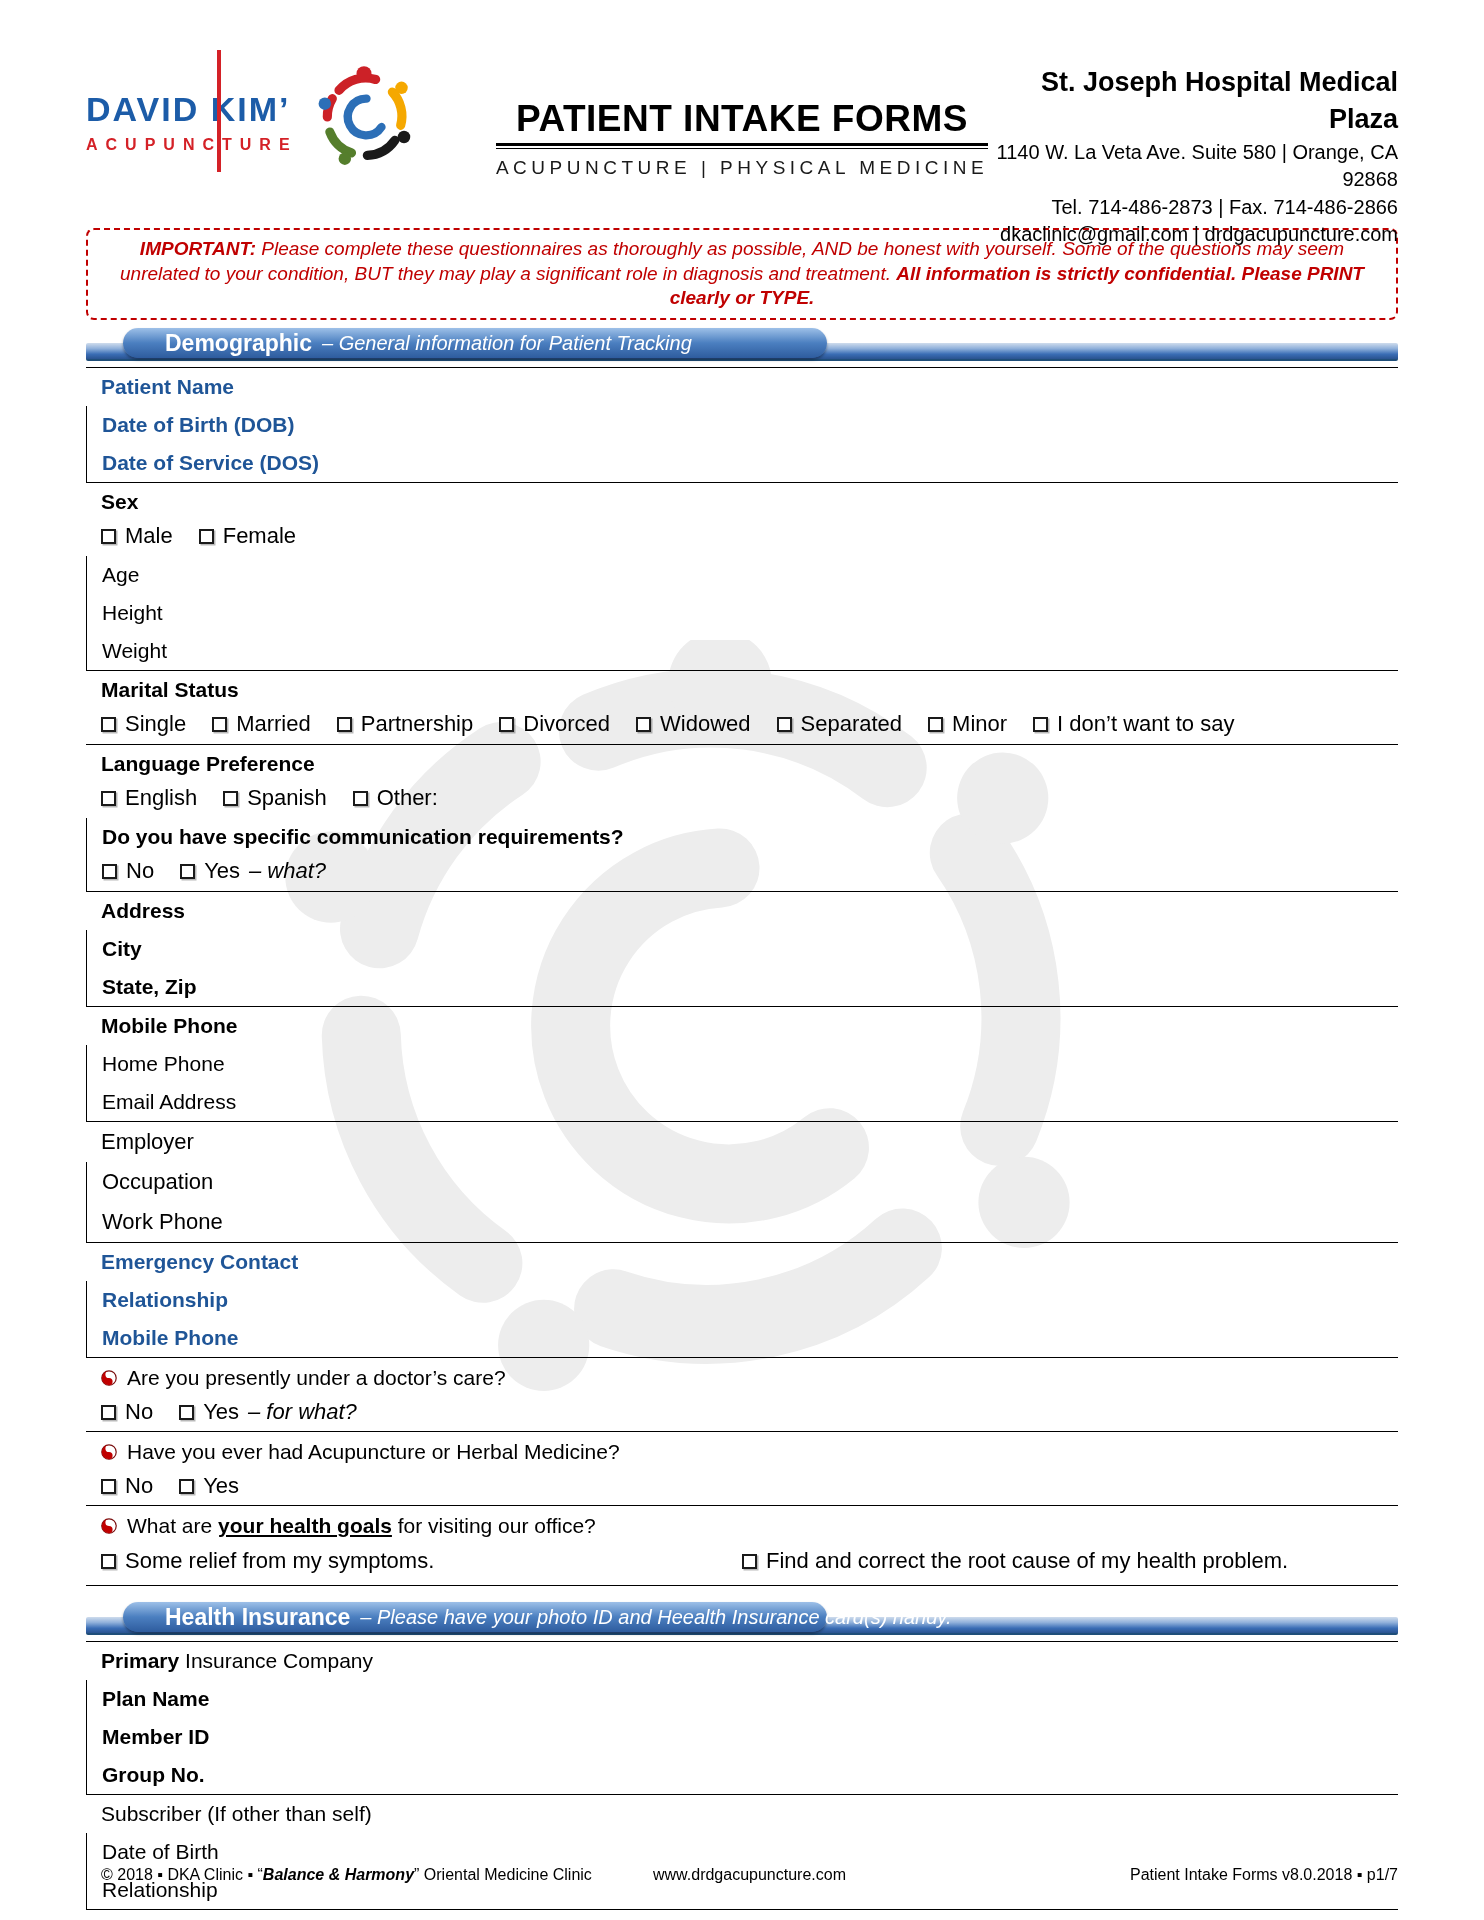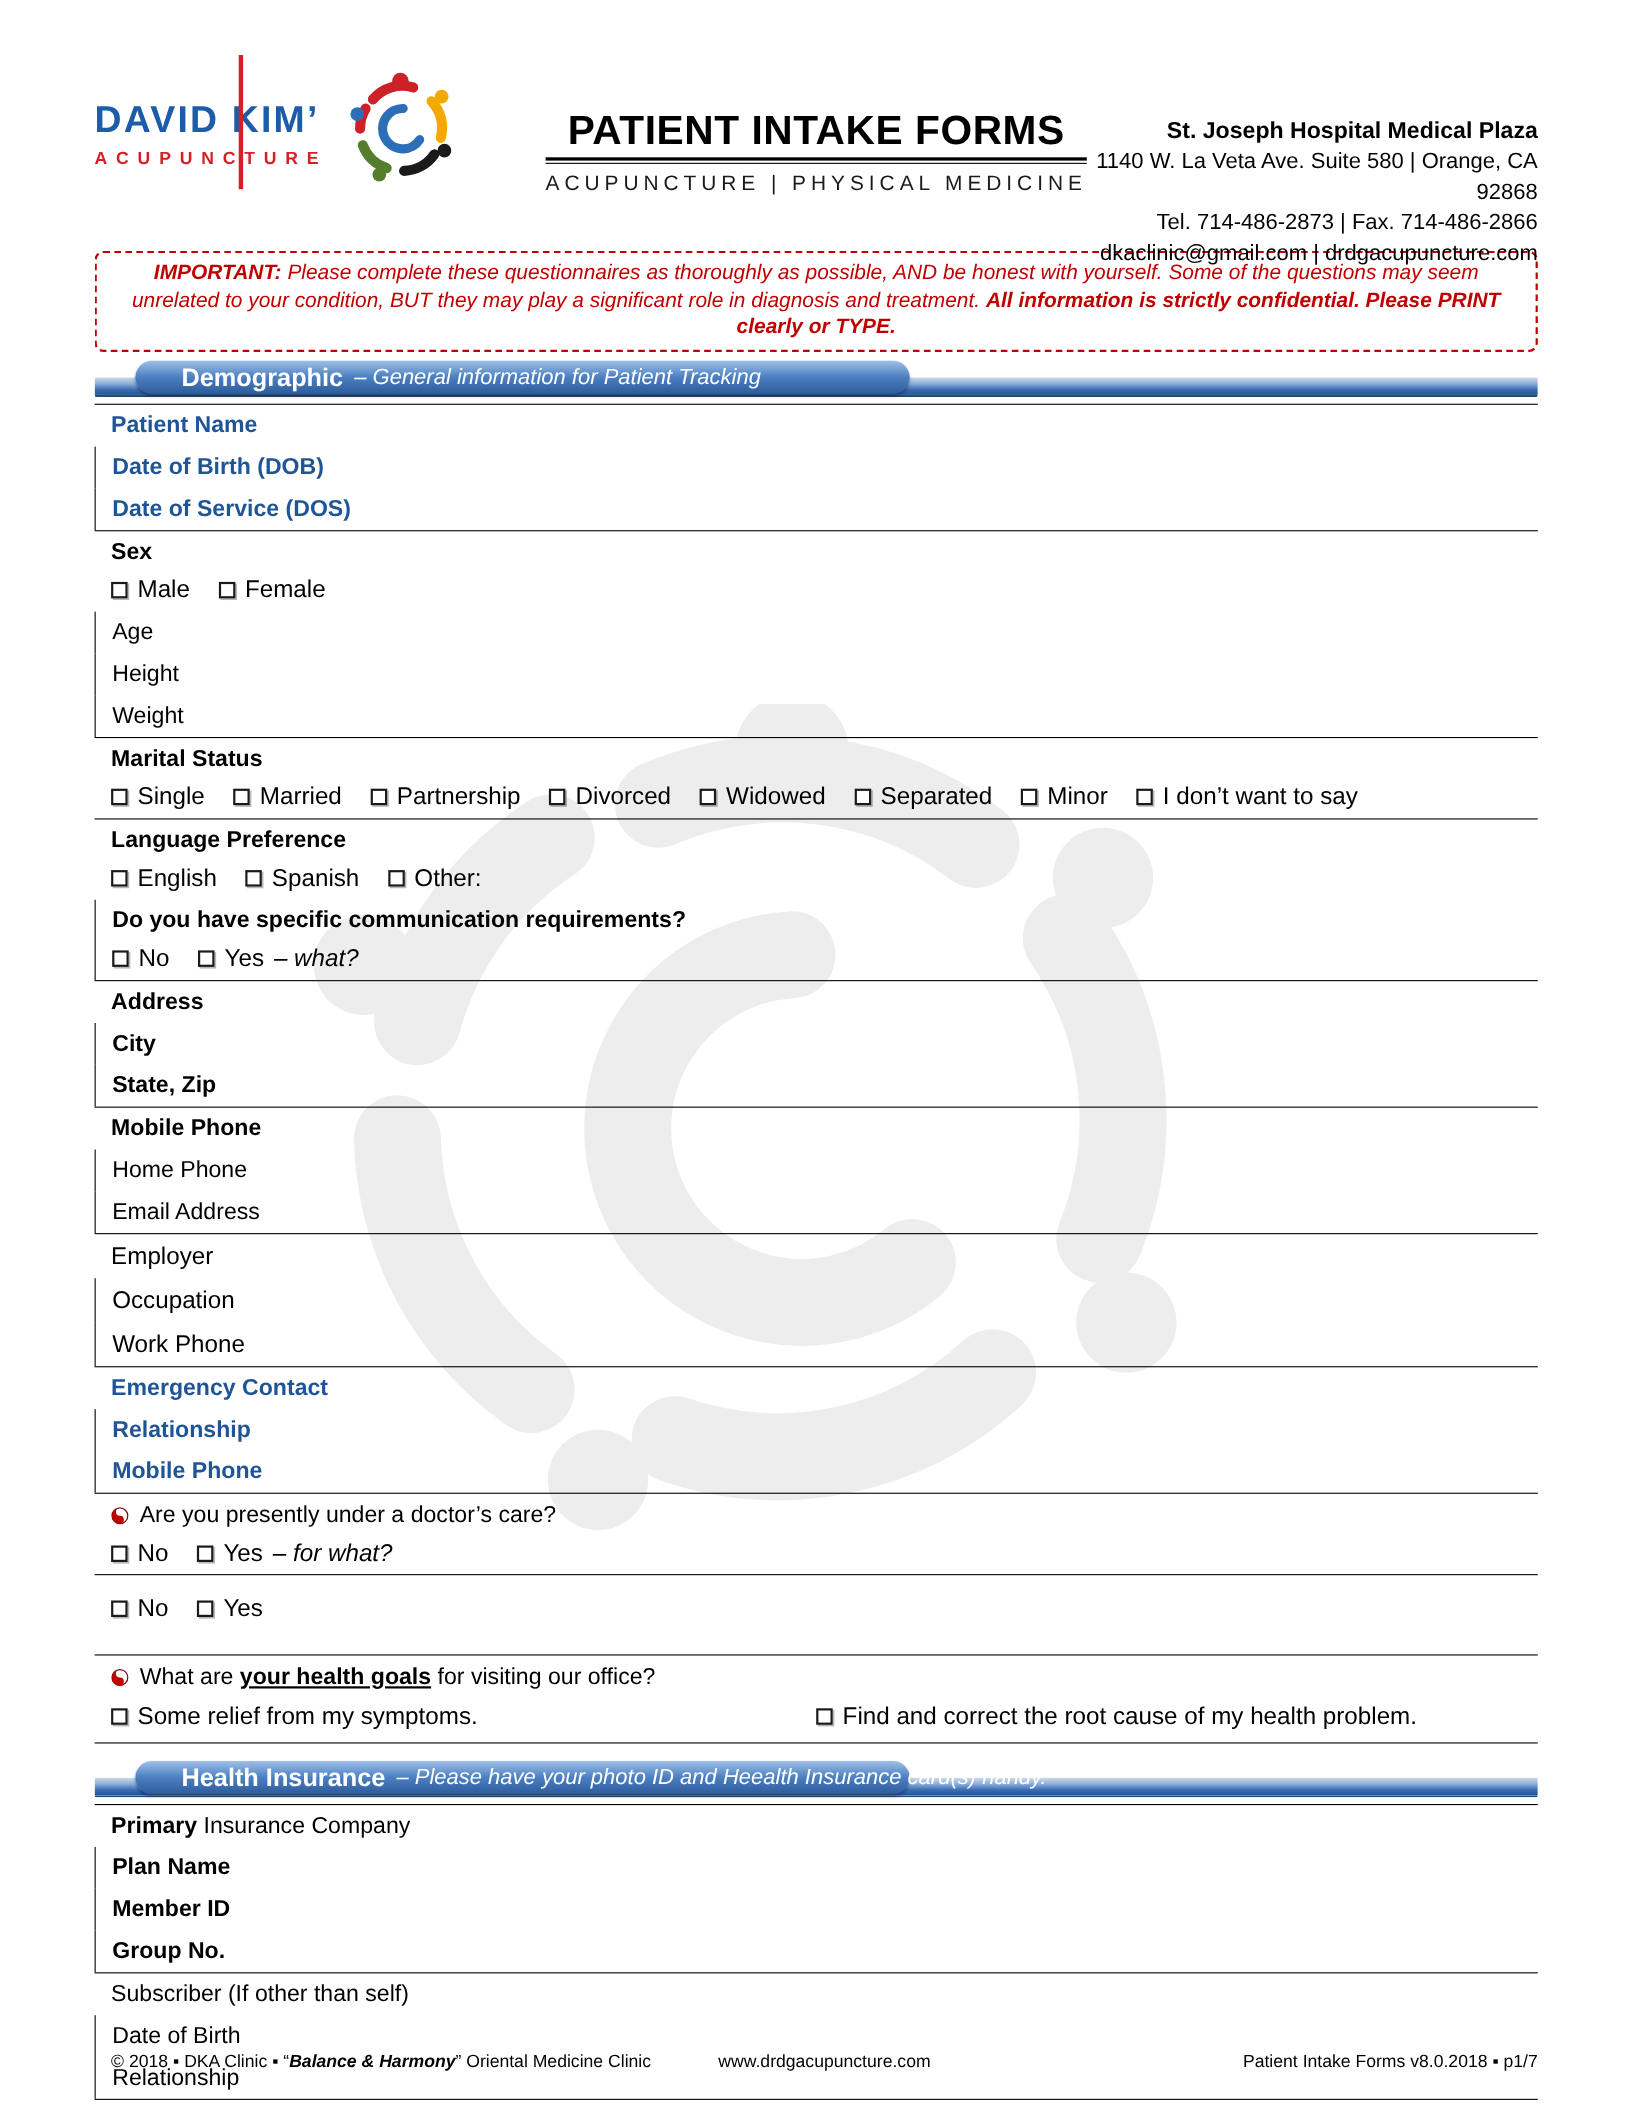--- a/index.html
+++ b/index.html
@@ -21,21 +21,21 @@
   .needle { position:absolute; left:131px; top:-12px; width:4px; height:122px; background:#D42127; }
   .logo-mark { flex:none; margin-top:2px; }
 
   .title-block { flex:1; text-align:center; padding-top:46px; }
   .title-wrap { display:inline-block; }
   .page-title { font-size:37px; font-weight:bold; letter-spacing:0.5px; border-bottom:3px solid #000; padding-bottom:3px; white-space:nowrap; }
   .title-rule2 { height:3px; border-bottom:1.5px solid #000; }
   .page-subtitle { font-size:19px; letter-spacing:4.5px; margin-top:8px; color:#1a1a1a; white-space:nowrap; }
 
   .clinic-info { width:470px; text-align:right; padding-top:12px; font-size:20px; line-height:1.38; }
-  .clinic-name { font-weight:bold; font-size:21px;margin-top:41px; }
+  .clinic-name { font-weight:bold; font-size:27px; }
 
   
   .notice {
     margin-top:6px; border:2px dashed #C00000; border-radius:8px;
     color:#C00000; font-style:italic; font-size:19px; line-height:1.3;
     padding:7px 18px; text-align:center;
   }
   .notice b { font-weight:bold; }
 
   
@@ -351,20 +351,29 @@
             </span>
           <span class="opt">
               <span class="cb"></span>
               <span>Yes</span>
               <span class="ital">– for what?</span>
             </span>
         </div>
       </div>
 
       <div class="qrow h73">
+        <div class="qline">
+          <svg class="yy" width="16" height="16" viewBox="0 0 20 20">
+            <circle cx="10" cy="10" r="9" fill="#fff" stroke="#7a1010" stroke-width="1.5"></circle>
+            <path d="M10 1 a9 9 0 0 0 0 18 a4.5 4.5 0 0 0 0 -9 a4.5 4.5 0 0 1 0 -9 z" fill="#C00000"></path>
+            <circle cx="10" cy="5.5" r="1.6" fill="#fff"></circle>
+            <circle cx="10" cy="14.5" r="1.6" fill="#C00000"></circle>
+          </svg>
+          <span>Have you ever had Acupuncture or Herbal Medicine?</span>
+        </div>
         <div class="opts">
           <span class="opt">
               <span class="cb"></span>
               <span>No</span>
             </span>
           <span class="opt">
               <span class="cb"></span>
               <span>Yes</span>
             </span>
         </div>

